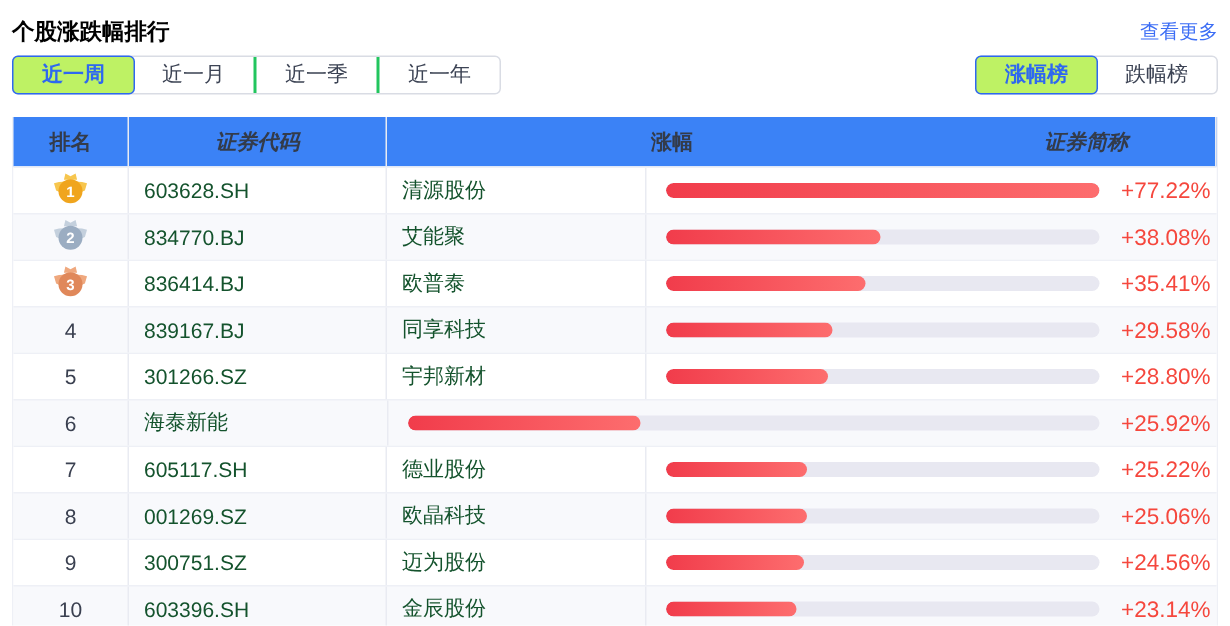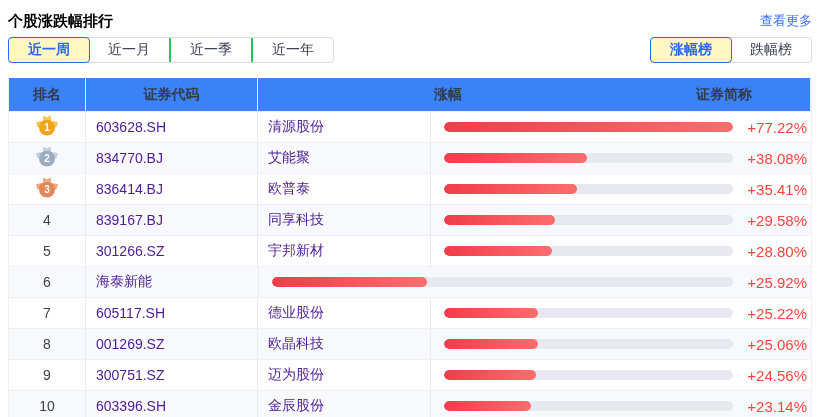--- a/index.html
+++ b/index.html
@@ -42,21 +42,21 @@
     cursor: pointer;
     white-space: nowrap;
   }
   .seg + .seg { border-left: 2px solid #22c55e; }
   .seg.active {
     border: 1px solid #2e68f0;
     border-radius: 4px;
     margin: -1px;
     color: #2e68f0;
     font-weight: 700;
-    background: #fef9c3;
+    background: #bef264;
     position: relative;
     z-index: 1;
   }
   .seg.active + .seg { border-left: none; }
 
   
   .rank-table { margin-top: 14px; border: 1px solid #eef0f6; border-top: none; }
   .thead {
     display: flex;
     background: #3b82f6;
@@ -73,25 +73,25 @@
     align-items: center;
     border-top: 1px solid #eef0f6;
     font-size: 14px;
     background: #fff;
   }
   .tr:nth-child(even) { background: #f8f9fc; }
   .col-rank   { width: 77px;  flex: none; display: flex; align-items: center; justify-content: center; border-right: 1px solid #e9ebf2; align-self: stretch; }
   .col-code   { width: 172px; flex: none; padding-left: 10px; border-right: 1px solid #e9ebf2; align-self: stretch; display: flex; align-items: center; }
   .col-name   { width: 173px; flex: none; padding-left: 10px; border-right: 1px solid #e9ebf2; align-self: stretch; display: flex; align-items: center; }
   .col-change { flex: 1; display: flex; align-items: center; padding: 0 2px 0 13px; align-self: stretch; }
-  .thead .col-code, .thead .col-name { padding-left: 0; justify-content: center; }
+  .thead .col-code, .thead .col-name { padding-left: 0; justify-content: center; font-style: italic; }
   .thead .col-change { justify-content: center; padding: 0; }
 
   .rank-num { color: #3a4050; }
-  .stock-code, .stock-name { color: #4c1d95; cursor: pointer; }
+  .stock-code, .stock-name { color: #14532d; cursor: pointer; }
 
   .bar-track {
     flex: 1;
     height: 10px;
     border-radius: 5px;
     background: #e8e8f1;
     overflow: hidden;
   }
   .bar-fill {
     height: 10px;

